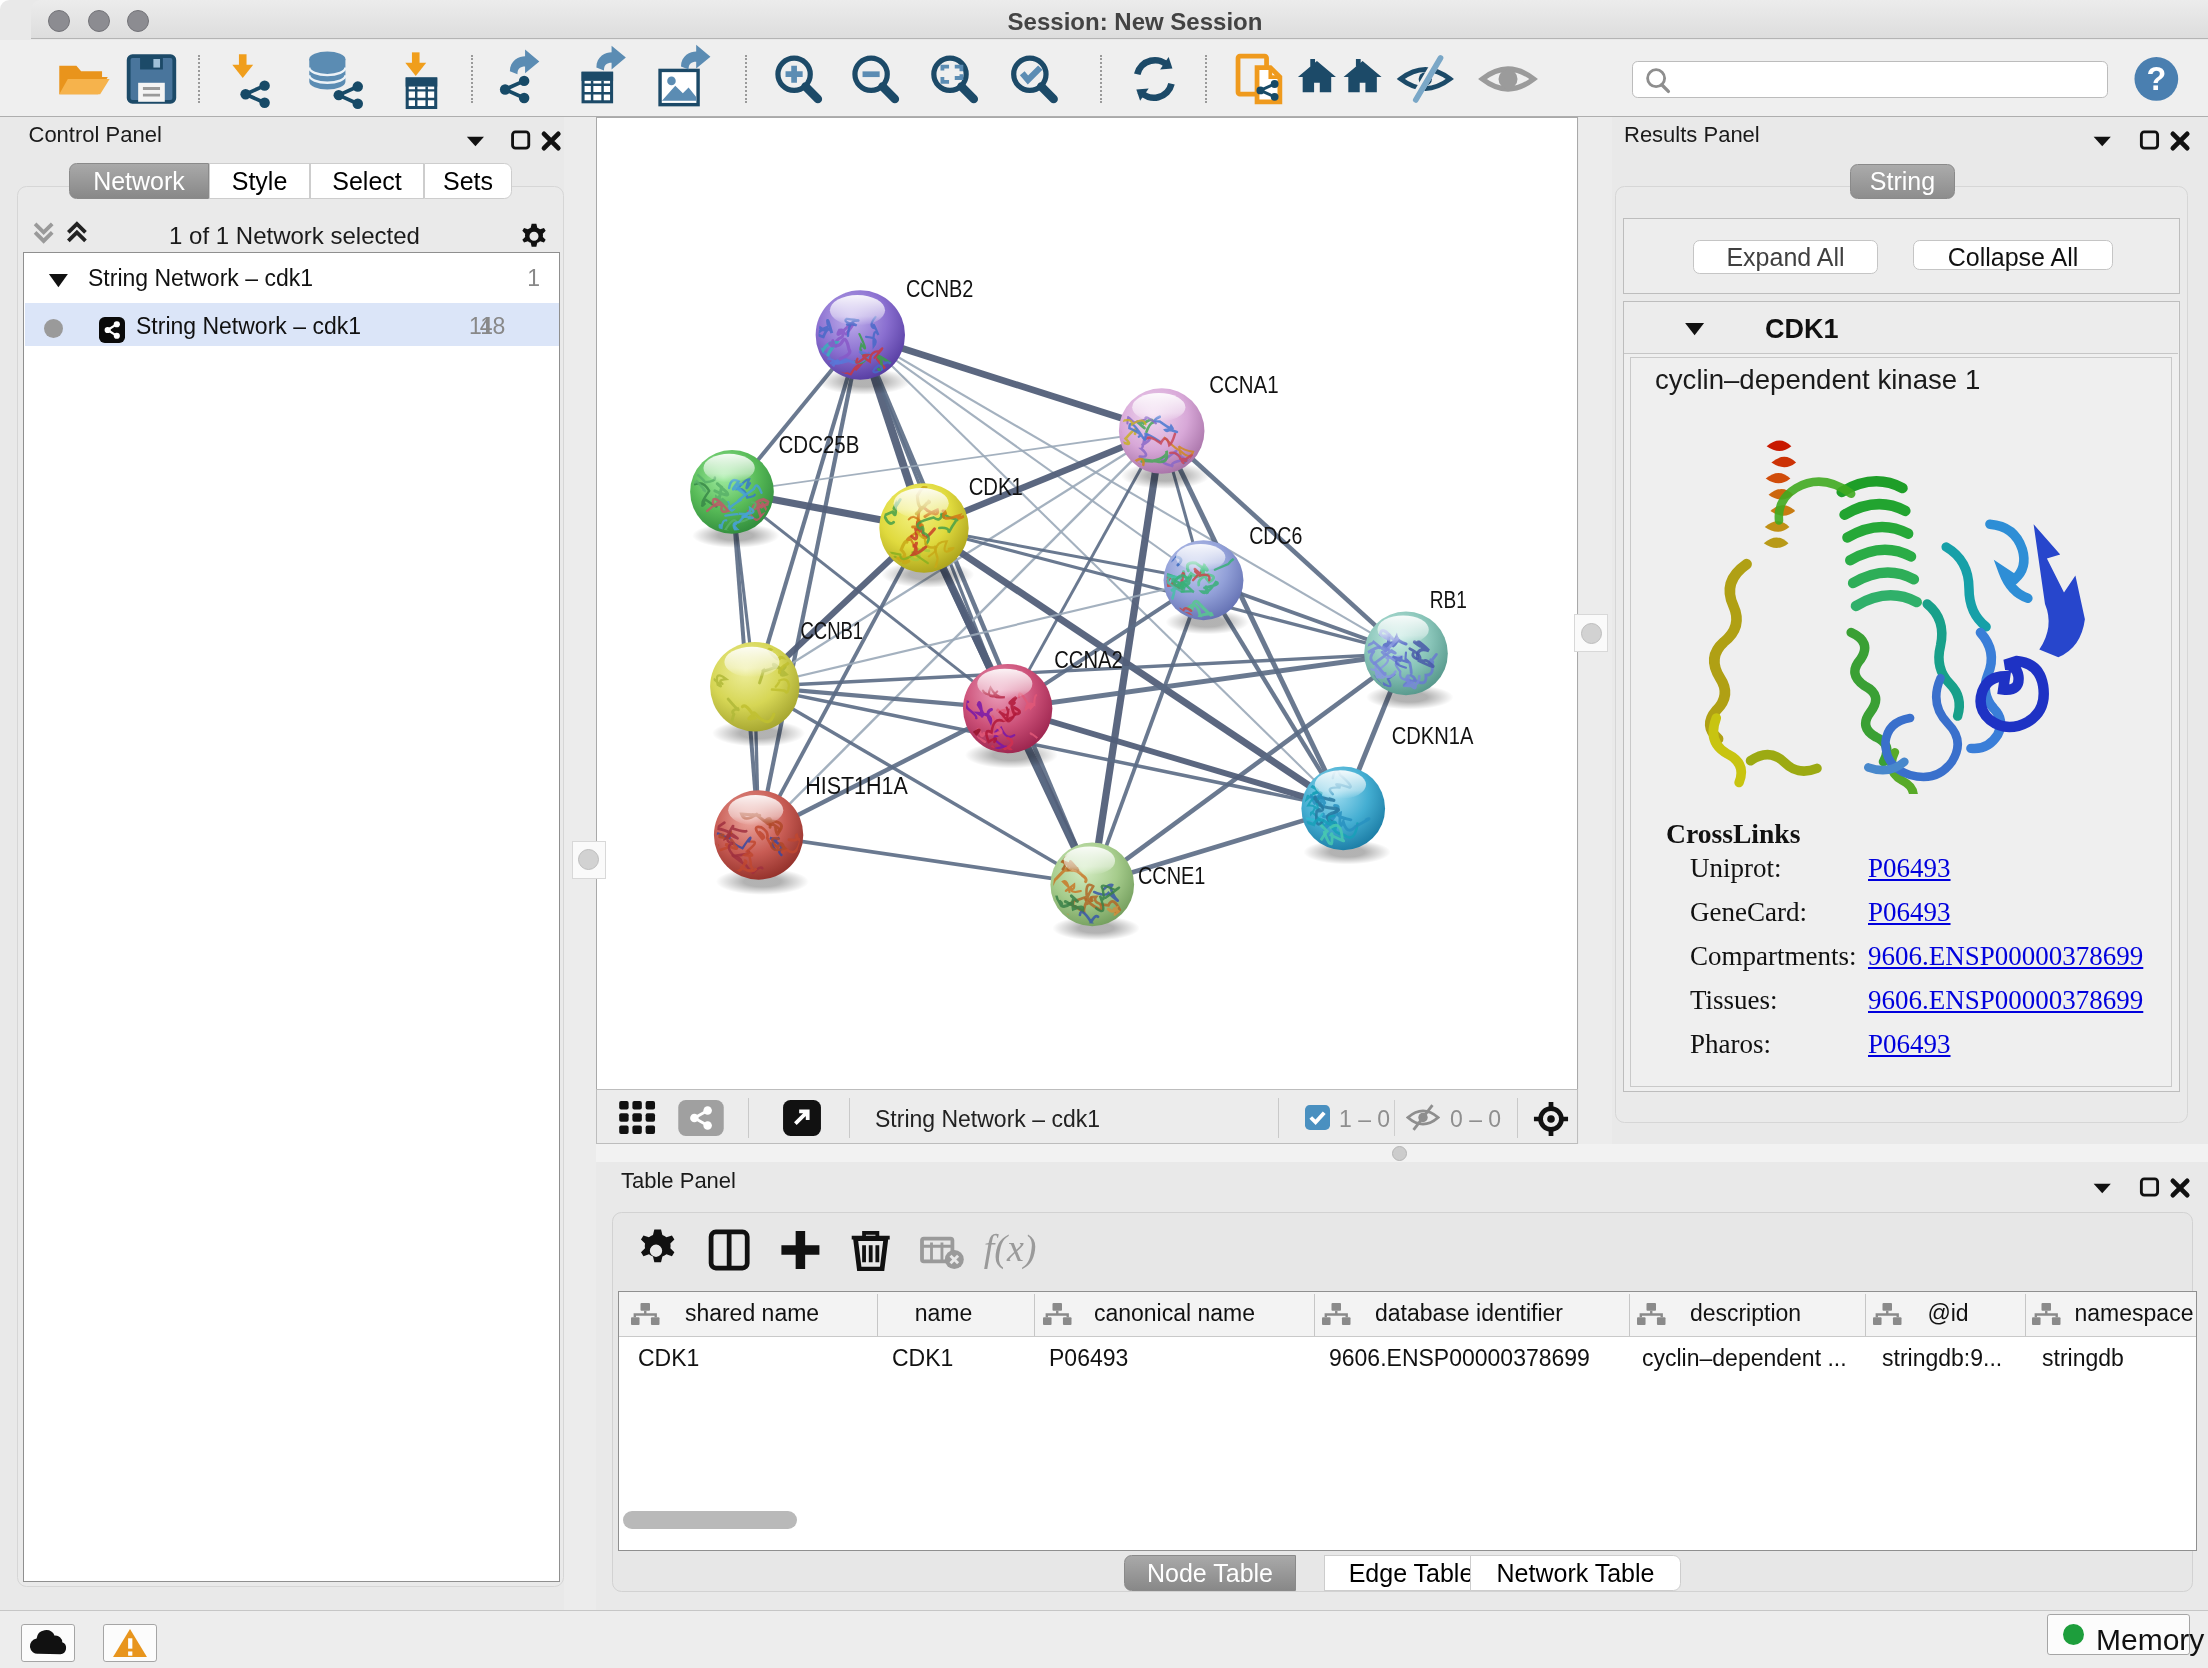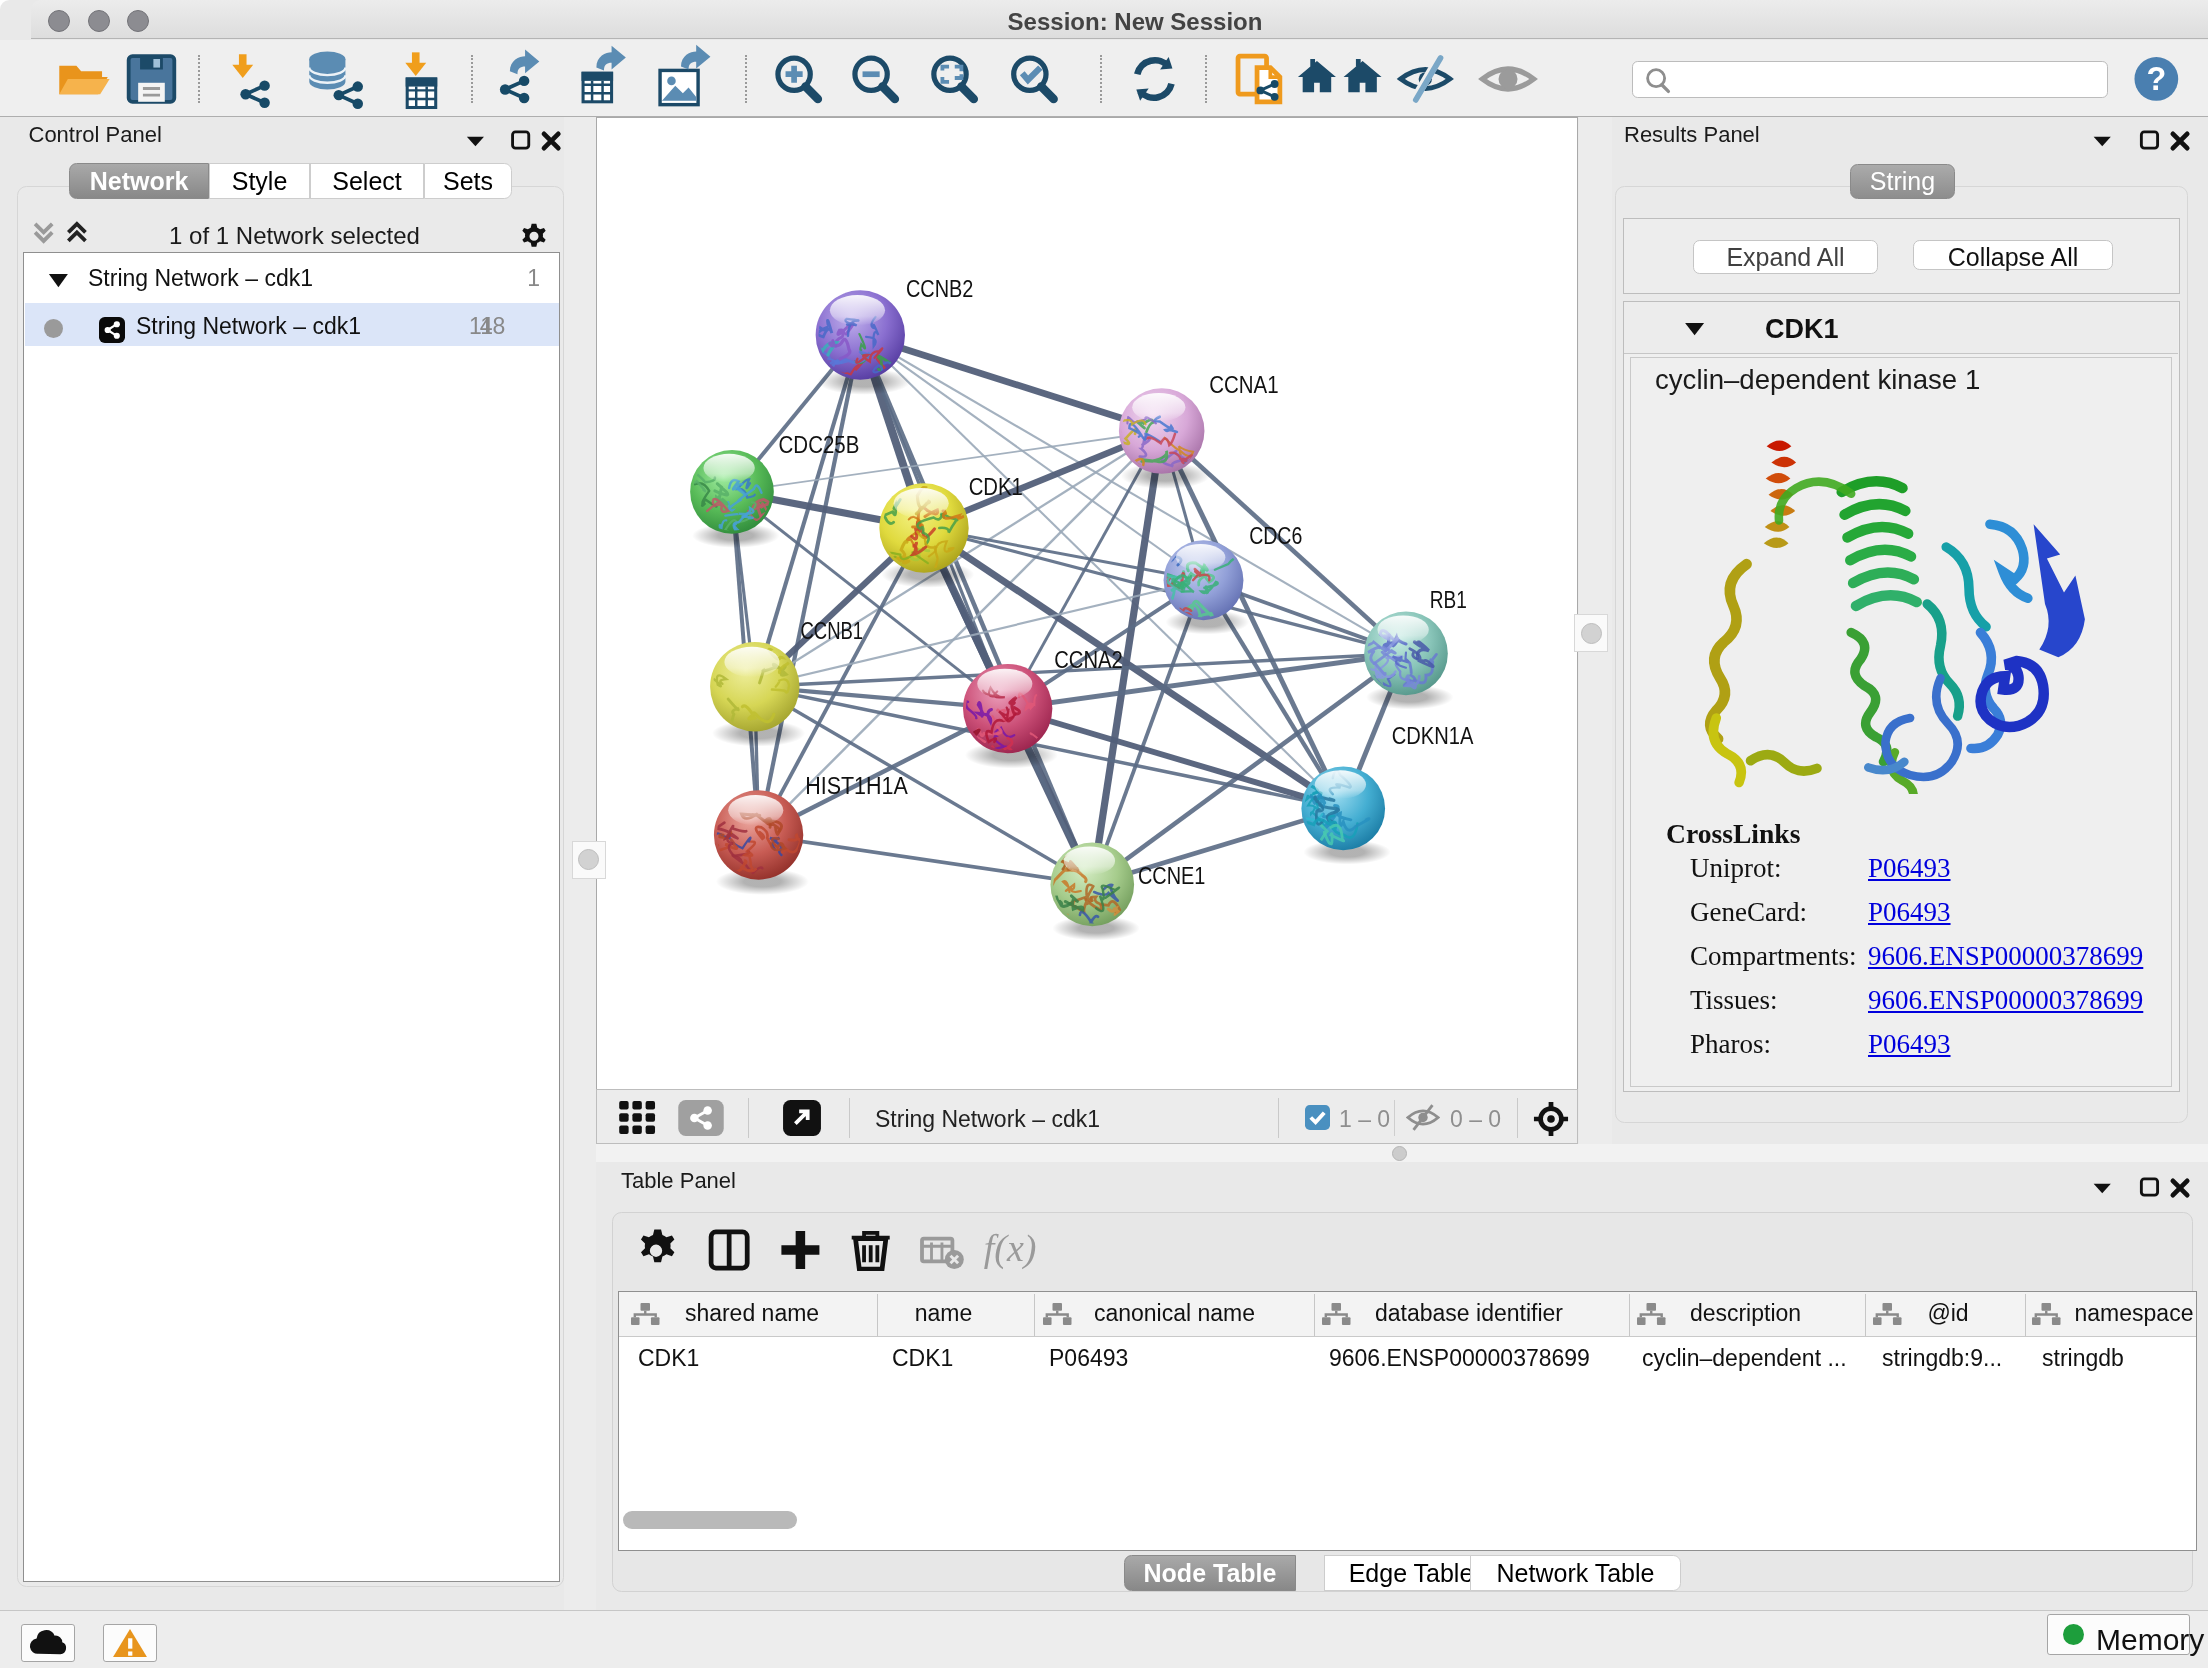--- a/index.html
+++ b/index.html
@@ -20,21 +20,21 @@
 .tsep { position:absolute; top:15px; height:48px; width:0;
   border-left:2.9px dotted #9a9a9a; }
 #searchbox { position:absolute; left:1632px; top:21px; width:476px; height:37px;
   background:#ffffff; border:1px solid #bcbcbc; border-radius:5.7px; }
 
 .paneltitle { font-size:22px; color:#1a1a1a; }
 .subpanel { position:absolute; background:#eaeaea; border:1px solid #d6d6d6;
   border-radius:9.5px; }
 .tab { position:absolute; top:0; height:36px; z-index:5; text-align:center; font-size:25px;
   background:#ffffff; color:#000; border:1px solid #cdcdcd; line-height:34px; }
-.tabsel { background:linear-gradient(#a9a9a9,#888888); color:#fff; border:1px solid #8a8a8a;font-weight:bold; }
+.tabsel { background:linear-gradient(#a9a9a9,#888888); color:#fff; border:1px solid #8a8a8a; }
 
 #canvas { position:absolute; left:596px; top:117px; width:982px; height:972px;
   background:#ffffff; border:1px solid #a9a9a9; border-bottom:none; }
 #netbar { position:absolute; left:596px; top:1089px; width:982px; height:55px;
   background:#ececec; border:1px solid #bdbdbd; }
 
 
 
 #statusbar { position:absolute; left:0; top:1610px; width:2208px; height:58px;
   background:#ededed; border-top:1px solid #c6c6c6; }

